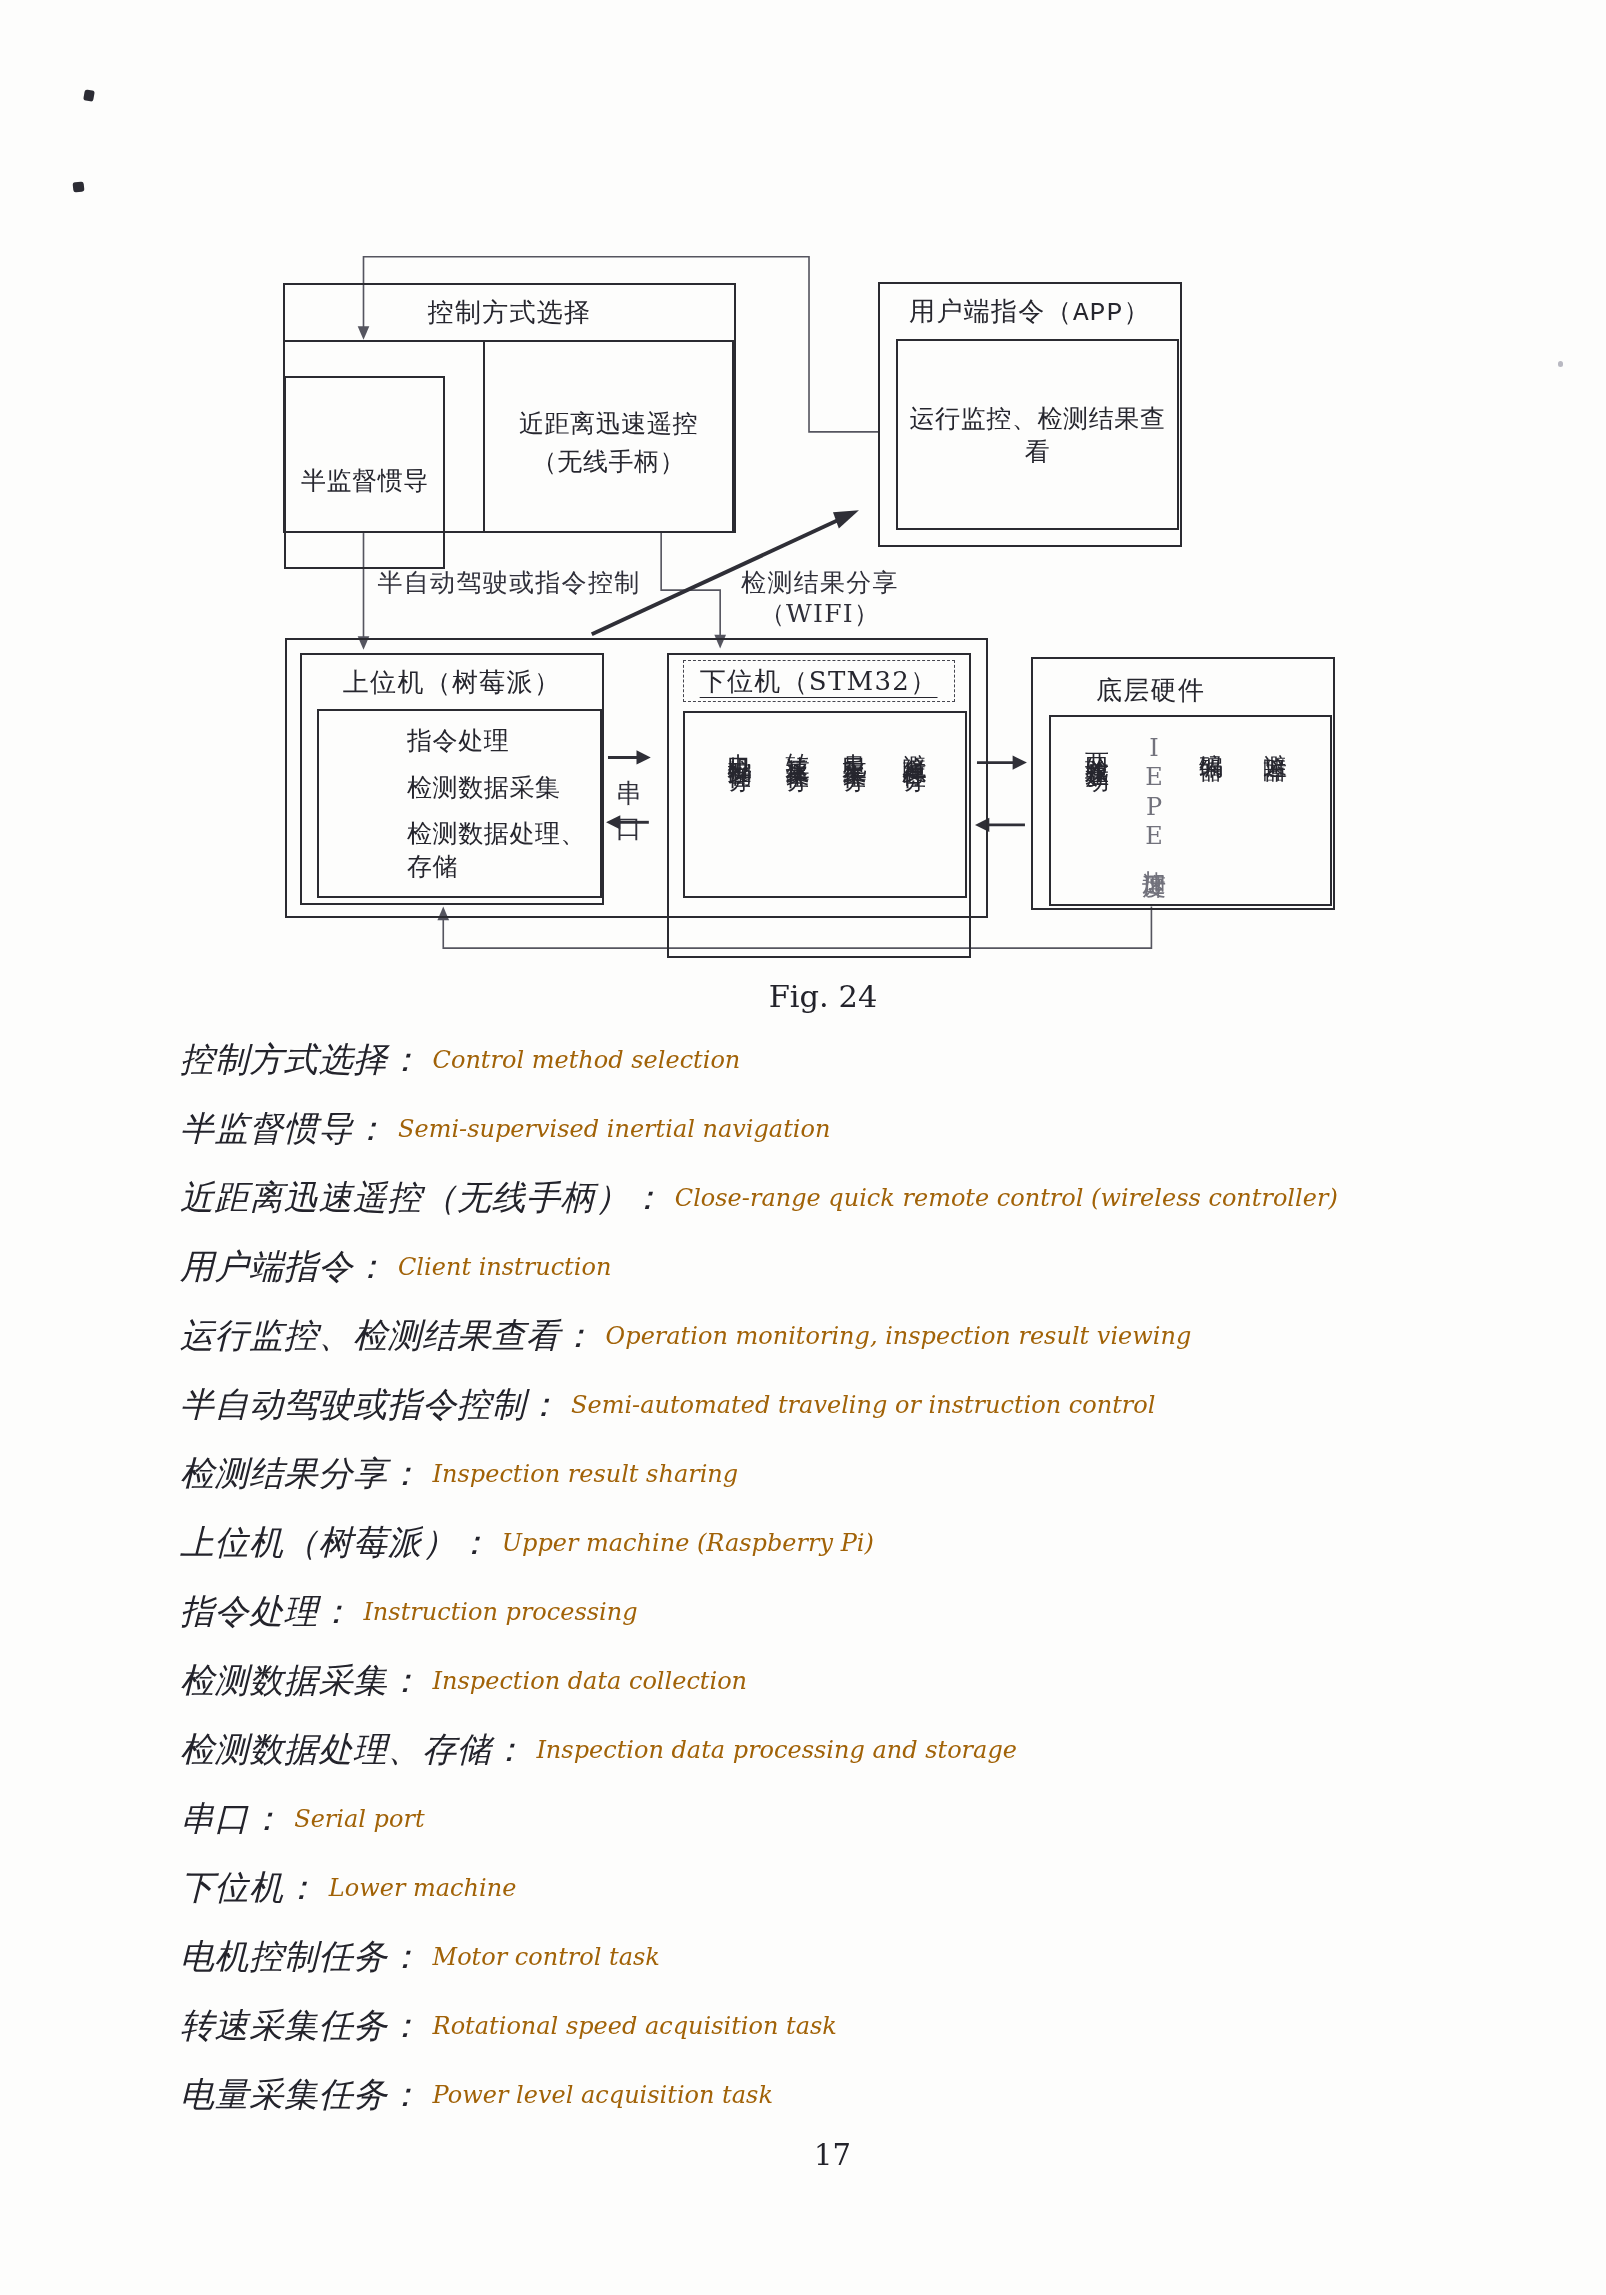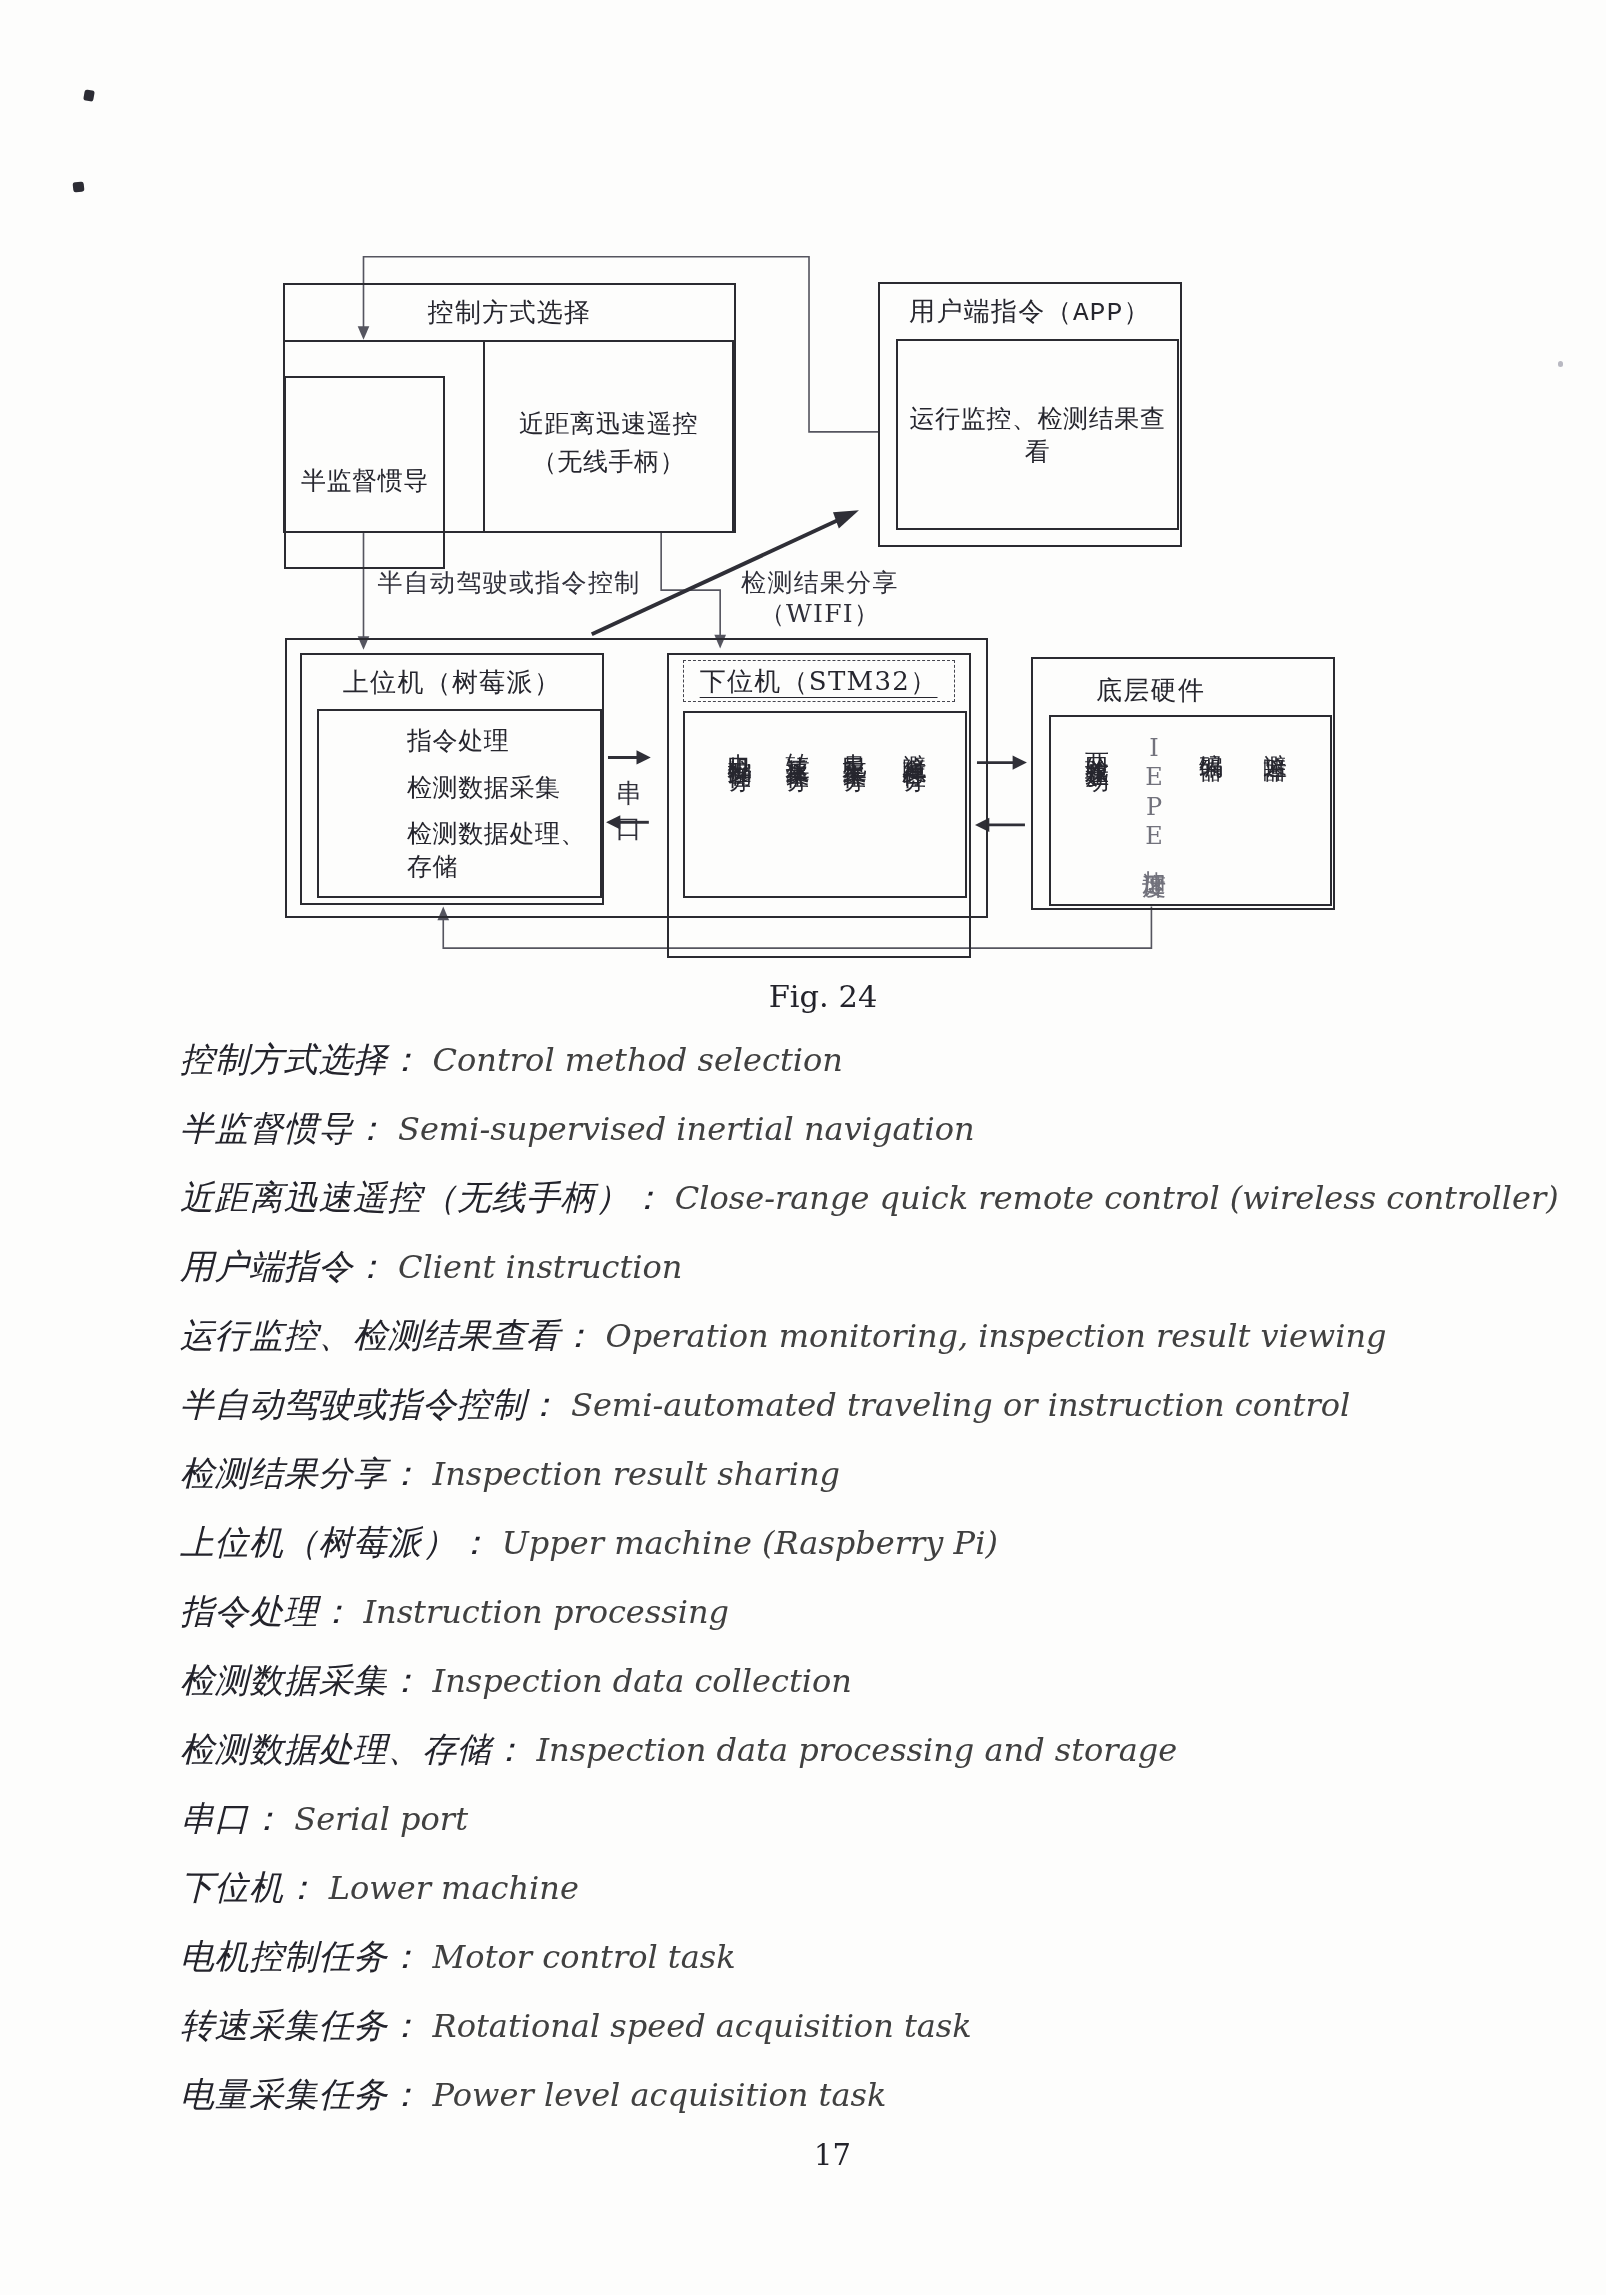--- a/index.html
+++ b/index.html
@@ -27,21 +27,21 @@
     color:#26262e;
     white-space:nowrap;
   }
   .vcol.faded{color:#72727c;}
   .dlabel{position:absolute;font-size:25px;color:#30303a;letter-spacing:1.3px;text-align:center;}
   .underln{text-decoration:underline;text-underline-offset:6.5px;text-decoration-thickness:1.3px;}
   
   #glossary{position:absolute;left:180px;top:1025px;font-style:italic;}
   .g-row{height:69px;display:flex;align-items:center;white-space:nowrap;}
   .g-zh{font-size:34px;letter-spacing:0.6px;margin-right:10.4px;color:#23232b;}
-  .g-en{font-size:32px;color:#404040;}
+  .g-en{font-size:24px;color:#a16207;}
   .caption{position:absolute;left:0;right:0;text-align:center;font-size:30.5px;color:#23232b;}
   .pagenum{position:absolute;left:0;right:0;text-align:center;font-size:29px;color:#23232b;}
   .speck{position:absolute;background:#2c2c34;border-radius:2.6px;}
   svg{position:absolute;left:0;top:0;pointer-events:none;}
 </style>
 </head>
 <body>
 
 <div id="page">
 

